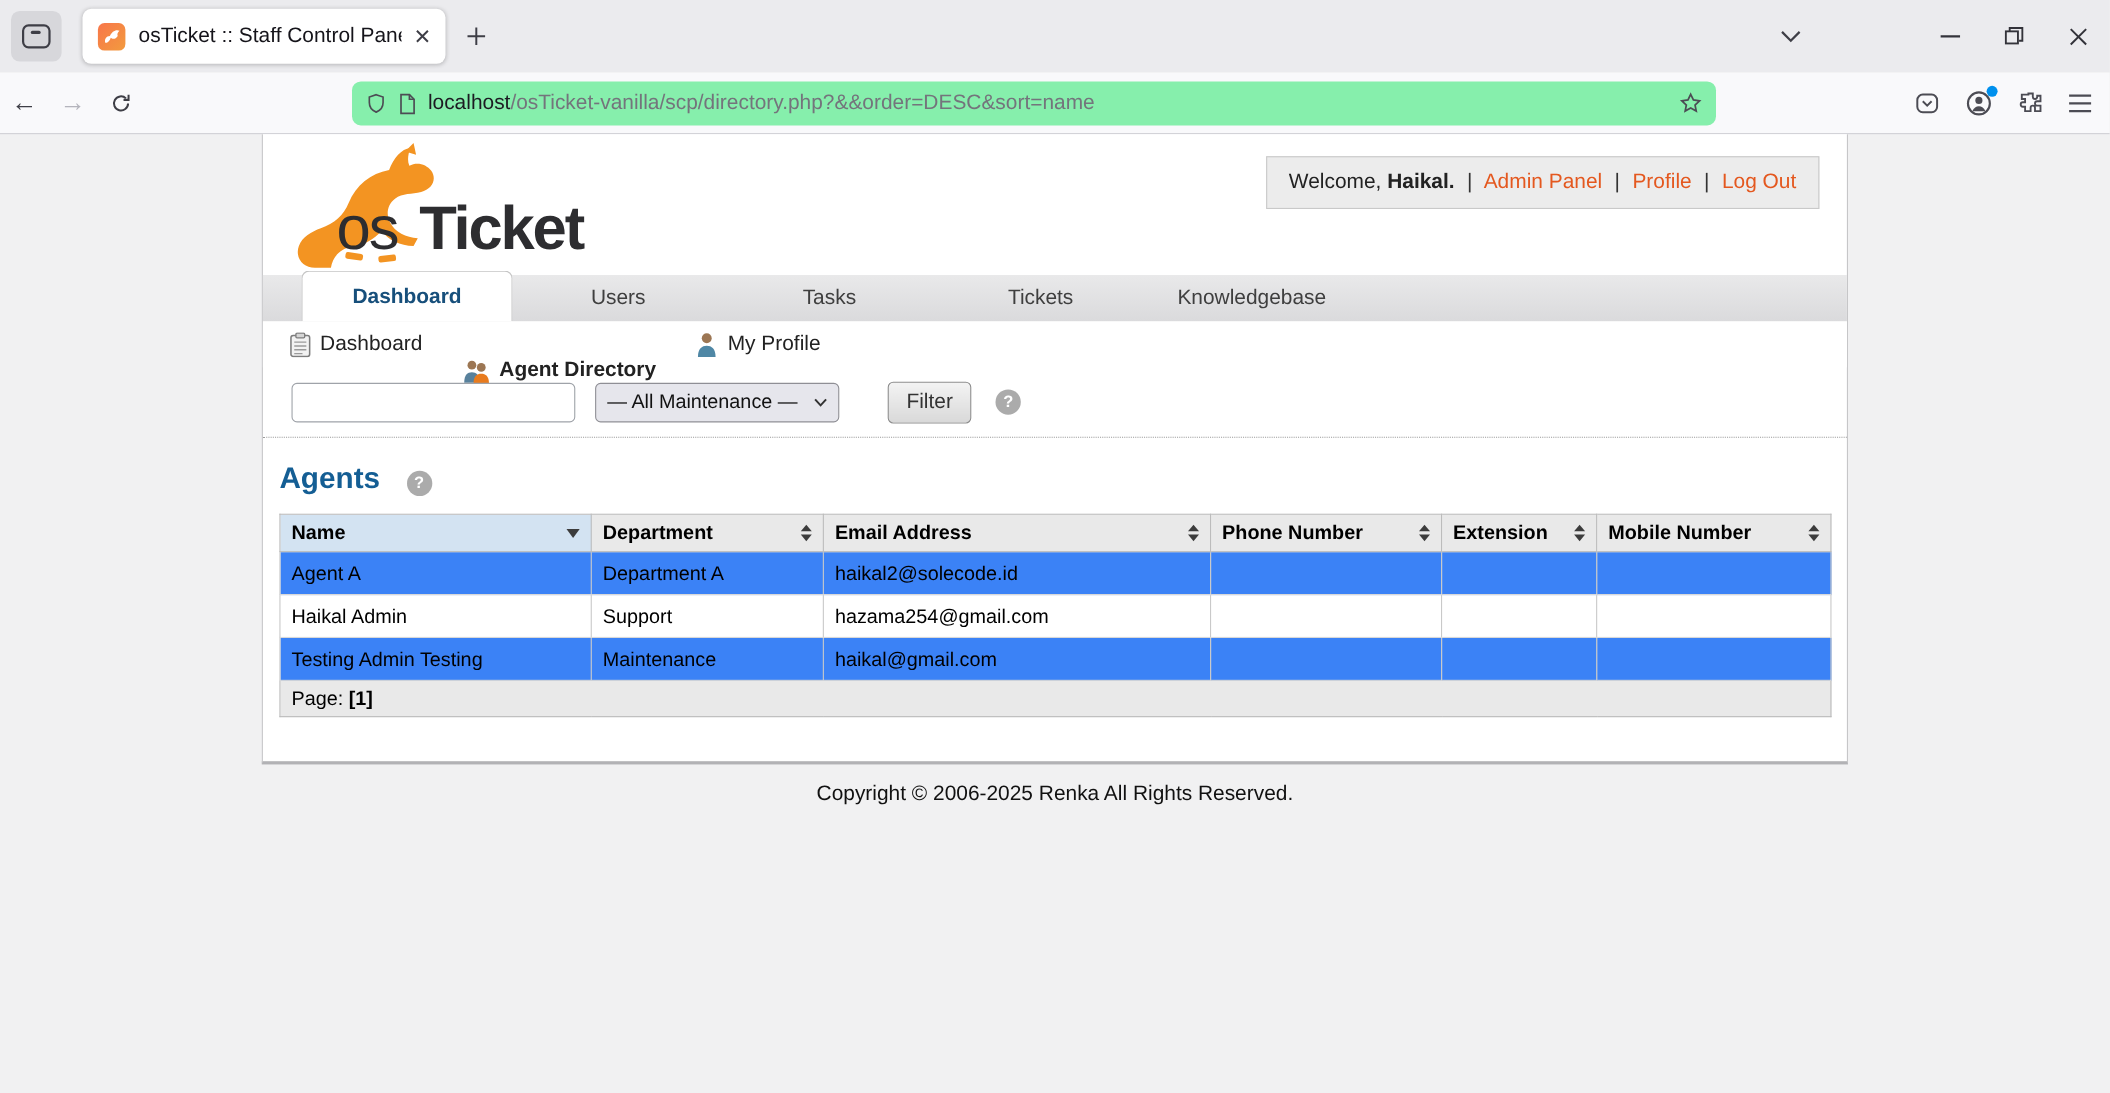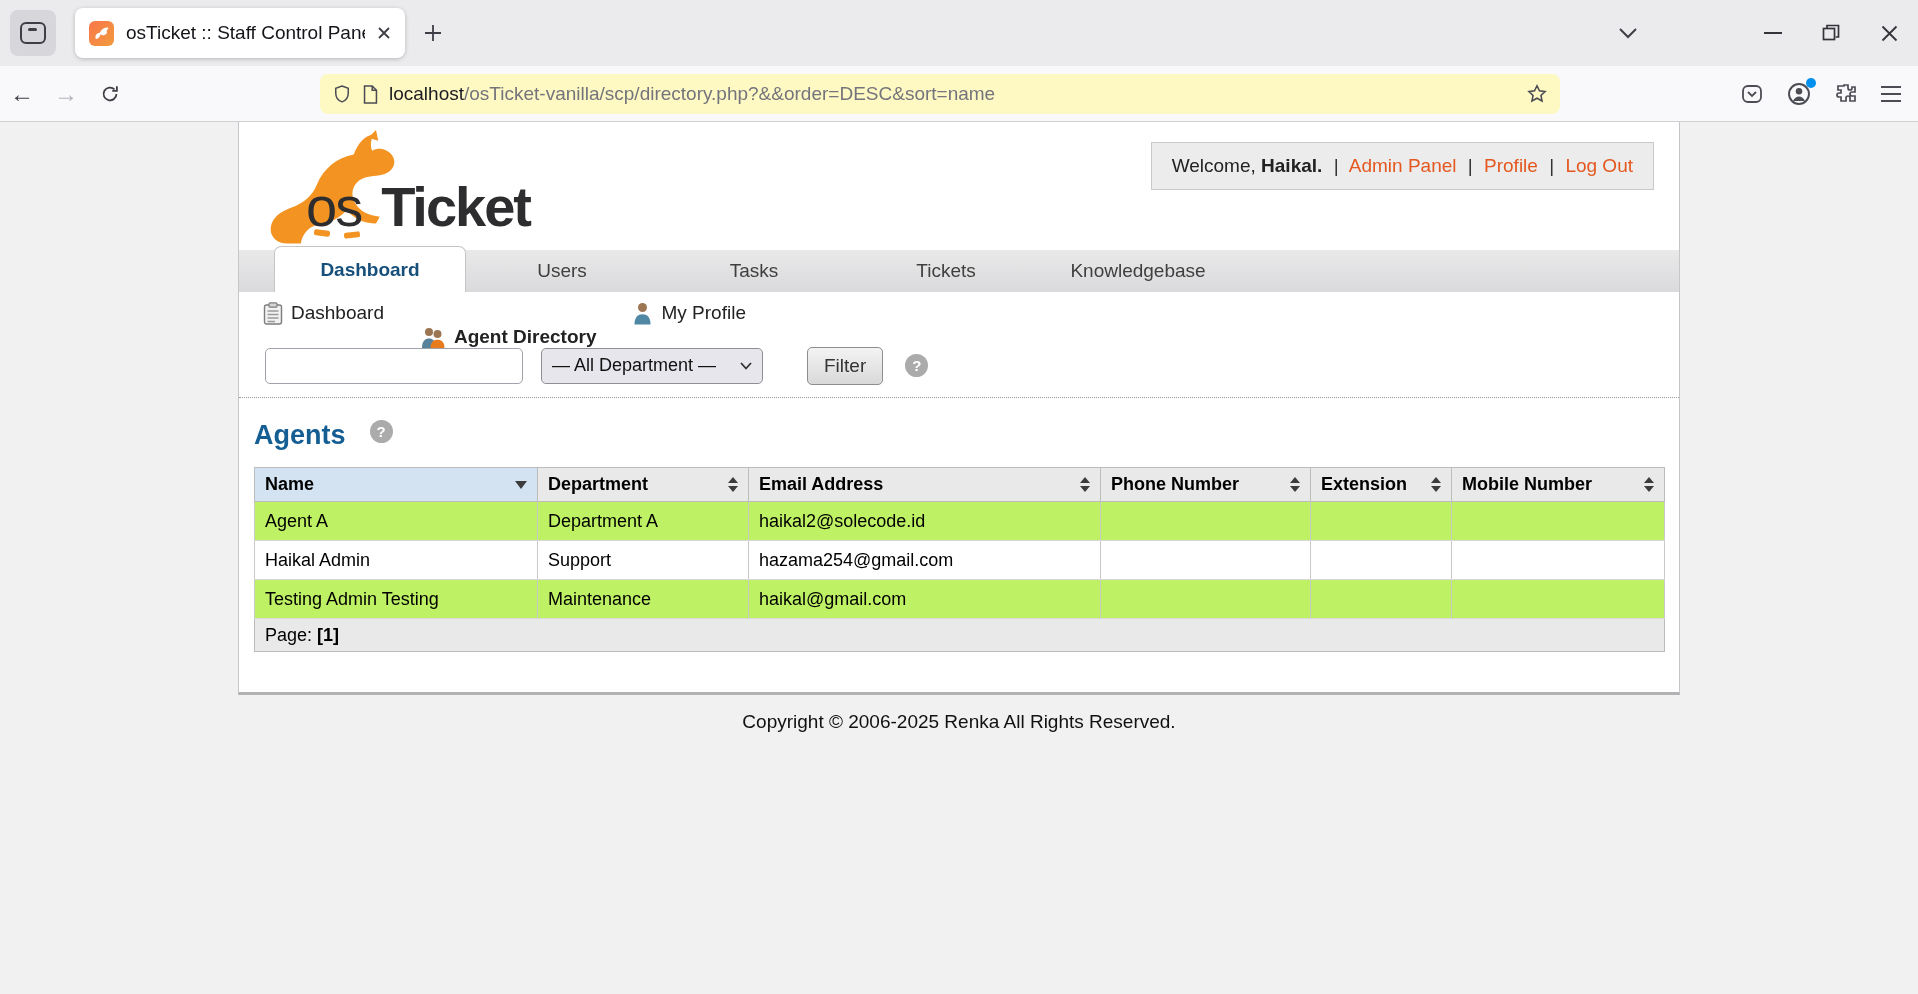--- a/index.html
+++ b/index.html
@@ -18,21 +18,21 @@
   .tab-close { color:#3e3e46; flex:0 0 auto; }
   .newtab-btn { position:absolute; left:418px; top:18px; width:30px; height:30px; display:flex; align-items:center; justify-content:center; }
   .win-ctrls { position:absolute; right:0; top:0; height:66px; display:flex; align-items:center; }
   .wbtn { width:58px; height:66px; display:flex; align-items:center; justify-content:center; }
   .tabs-chevron { position:absolute; right:280px; top:0; height:66px; display:flex; align-items:center; }
 
   .toolbar { position:relative; height:56px; background:#f9f9fb; border-bottom:1px solid #cfcfd4; display:flex; align-items:center; }
   .nav-glyph { font-size:24px; color:#3e3e46; width:44px; text-align:center; }
   .nav-glyph.disabled { color:#b4b4bc; }
   .toolbar .reload { width:44px; display:flex; justify-content:center; }
-  .urlbar { position:absolute; left:320px; top:8px; width:1240px; height:40px; background:#fef9c3; border-radius:8px; display:flex; align-items:center; padding:0 12px; gap:10px; }
+  .urlbar { position:absolute; left:320px; top:8px; width:1240px; height:40px; background:#86efac; border-radius:8px; display:flex; align-items:center; padding:0 12px; gap:10px; }
   .url-text { font-size:19px; flex:1; white-space:nowrap; overflow:hidden; }
   .url-host { color:#1c1b22; }
   .url-path { color:#74747c; }
   .tb-right { position:absolute; right:8px; top:0; height:56px; display:flex; align-items:center; gap:22px; padding-right:8px; }
   .acct-wrap { position:relative; }
   .blue-dot { position:absolute; right:-4px; top:-3px; width:10px; height:10px; border-radius:50%; background:#0090ed; }
 
   
   .page { height:871px; background:#f1f1f2; }
   .content-box { width:1442px; margin:0 auto; background:#fff; border:1px solid #c6c6c8; border-top:none; border-bottom:3px solid #b2b2b5; height:573px; position:relative; }
@@ -55,28 +55,28 @@
   .subnav { height:42px; background:#fff; display:flex; align-items:center; gap:36px; padding-left:24px; font-size:19px; color:#222; }
   .subnav-item { display:flex; align-items:center; gap:8px; cursor:pointer; }
   .subnav-item.active { font-weight:700;margin-top:48px; }
 
   .filterbar { height:64px; border-bottom:1px dotted #9a9a9a; display:flex; align-items:center; gap:10px; padding-left:26px; }
   .search-input { width:258px; height:36px; border:1px solid #9fa3a9; border-radius:5px; font-size:18px; padding:0 8px; background:#fff; outline:none; }
   .dept-select { width:222px; height:36px; margin-left:8px; background:#e6e6ec; border:1px solid #8f8f95; border-radius:5px; display:flex; align-items:center; justify-content:space-between; padding:0 10px; font-size:18px; color:#111; cursor:pointer; }
   .filter-btn { margin-left:34px; height:38px; padding:0 16px; font-size:19px; color:#333; background:linear-gradient(#f3f3f3,#d9d9d9); border:1px solid #8d8d8d; border-radius:5px; cursor:pointer; }
   .help-circle { width:23px; height:23px; border-radius:50%; background:#ababab; color:#fff; font-size:15px; font-weight:700; display:flex; align-items:center; justify-content:center; margin-left:12px; }
 
-  .heading-row { display:flex; align-items:flex-start; gap:12px; margin:22px 12px 16px 15px; }
+  .heading-row { display:flex; align-items:flex-end; gap:12px; margin:22px 12px 16px 15px; }
   .page-heading { font-size:27px; font-weight:700; color:#145e94; }
 
   table.agents { border-collapse:collapse; margin-left:15px; width:1410px; table-layout:fixed; font-size:18px; }
   table.agents th { background:#e9e9e9; border:1px solid #bcbcbc; text-align:left; font-weight:700; color:#000; height:34px; padding:0 10px; }
   table.agents th.sorted { background:#d3e3f2; }
   table.agents td { border-left:1px solid #c9c9c9; border-right:1px solid #c9c9c9; border-bottom:1px solid #d8d8d8; height:39px; padding:0 10px; color:#000; }
-  tr.row-alt td { background:#bef264; }
+  tr.row-alt td { background:#3b82f6; }
   table.agents tr.pager-row td { background:#e9e9e9; border:1px solid #bcbcbc; height:33px; }
   .th-inner { display:flex; align-items:center; justify-content:space-between; }
   .sort-desc { width:0; height:0; border-left:6px solid transparent; border-right:6px solid transparent; border-top:8px solid #3c3c3c; }
   .sort-both { display:flex; flex-direction:column; gap:3px; }
   .sort-both .up { width:0; height:0; border-left:5px solid transparent; border-right:5px solid transparent; border-bottom:6px solid #3c3c3c; }
   .sort-both .down { width:0; height:0; border-left:5px solid transparent; border-right:5px solid transparent; border-top:6px solid #3c3c3c; }
 
   .copyright { text-align:center; margin-top:16px; font-size:19px; color:#111; }
 </style>
 </head>
@@ -229,21 +229,21 @@
           <circle cx="10.5" cy="5.5" r="4.5" fill="#9c7653"></circle>
           <path d="M2.5 22.5 C2.5 15 6 12.3 10.5 12.3 S18.5 15 18.5 22.5 Z" fill="#4f87a5"></path>
         </svg>
         <span>My Profile</span>
       </div>
     </div>
 
     <div class="filterbar">
       <input class="search-input" type="text" value="" style="">
       <div class="dept-select">
-        <span>— All Department —</span>
+        <span>— All Maintenance —</span>
         <svg width="12" height="8" viewBox="0 0 12 8">
             <polyline points="1,1 6,6.5 11,1" fill="none" stroke="#333" stroke-width="1.8"></polyline>
           </svg>
       </div>
       <button class="filter-btn">Filter</button>
       <span class="help-circle">?</span>
     </div>
 
     <div class="heading-row">
       <span class="page-heading">Agents</span>

